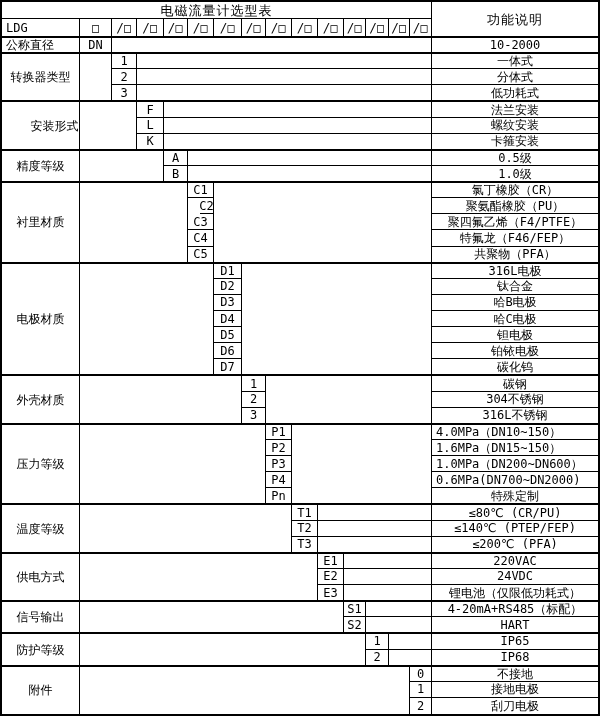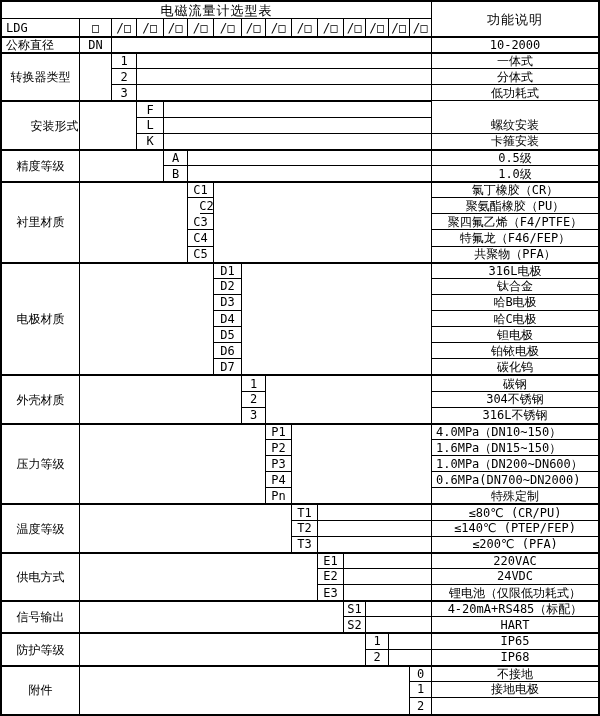--- a/index.html
+++ b/index.html
@@ -63,20 +63,21 @@
     <div class="c" style="grid-area: 5 / 3 / span 1 / span 1;">2</div>
     <div class="c" style="grid-area: 5 / 4 / span 1 / span 12;"></div>
     <div class="c br0" style="grid-area: 5 / 16 / span 1 / span 1;">分体式</div>
     <div class="c" style="grid-area: 6 / 3 / span 1 / span 1;">3</div>
     <div class="c" style="grid-area: 6 / 4 / span 1 / span 12;"></div>
     <div class="c br0" style="grid-area: 6 / 16 / span 1 / span 1;">低功耗式</div>
     <div class="c bt" style="grid-area: 7 / 1 / span 3 / span 1; padding-left: 28px;">安装形式</div>
     <div class="c bt" style="grid-area: 7 / 2 / span 3 / span 2;"></div>
     <div class="c bt" style="grid-area: 7 / 4 / span 1 / span 1;">F</div>
     <div class="c bt" style="grid-area: 7 / 5 / span 1 / span 11;"></div>
+    <div class="c bt br0" style="grid-area: 7 / 16 / span 1 / span 1;">法兰安装</div>
     <div class="c" style="grid-area: 8 / 4 / span 1 / span 1;">L</div>
     <div class="c" style="grid-area: 8 / 5 / span 1 / span 11;"></div>
     <div class="c br0" style="grid-area: 8 / 16 / span 1 / span 1;">螺纹安装</div>
     <div class="c" style="grid-area: 9 / 4 / span 1 / span 1;">K</div>
     <div class="c" style="grid-area: 9 / 5 / span 1 / span 11;"></div>
     <div class="c br0" style="grid-area: 9 / 16 / span 1 / span 1;">卡箍安装</div>
     <div class="c bt" style="grid-area: 10 / 1 / span 2 / span 1;">精度等级</div>
     <div class="c bt" style="grid-area: 10 / 2 / span 2 / span 3;"></div>
     <div class="c bt" style="grid-area: 10 / 5 / span 1 / span 1;">A</div>
     <div class="c bt" style="grid-area: 10 / 6 / span 1 / span 10;"></div>
@@ -174,13 +175,14 @@
     <div class="c" style="grid-area: 41 / 13 / span 1 / span 1;">2</div>
     <div class="c" style="grid-area: 41 / 14 / span 1 / span 2;"></div>
     <div class="c br0" style="grid-area: 41 / 16 / span 1 / span 1;">IP68</div>
     <div class="c bt bb0" style="grid-area: 42 / 1 / span 3 / span 1;">附件</div>
     <div class="c bt bb0" style="grid-area: 42 / 2 / span 3 / span 13;"></div>
     <div class="c bt" style="grid-area: 42 / 15 / span 1 / span 1;">0</div>
     <div class="c bt br0" style="grid-area: 42 / 16 / span 1 / span 1;">不接地</div>
     <div class="c" style="grid-area: 43 / 15 / span 1 / span 1;">1</div>
     <div class="c br0" style="grid-area: 43 / 16 / span 1 / span 1; text-align: center;">接地电极</div>
     <div class="c bb0" style="grid-area: 44 / 15 / span 1 / span 1;">2</div>
+    <div class="c br0 bb0" style="grid-area: 44 / 16 / span 1 / span 1;">刮刀电极</div>
   </div>
 
 </body></html>

